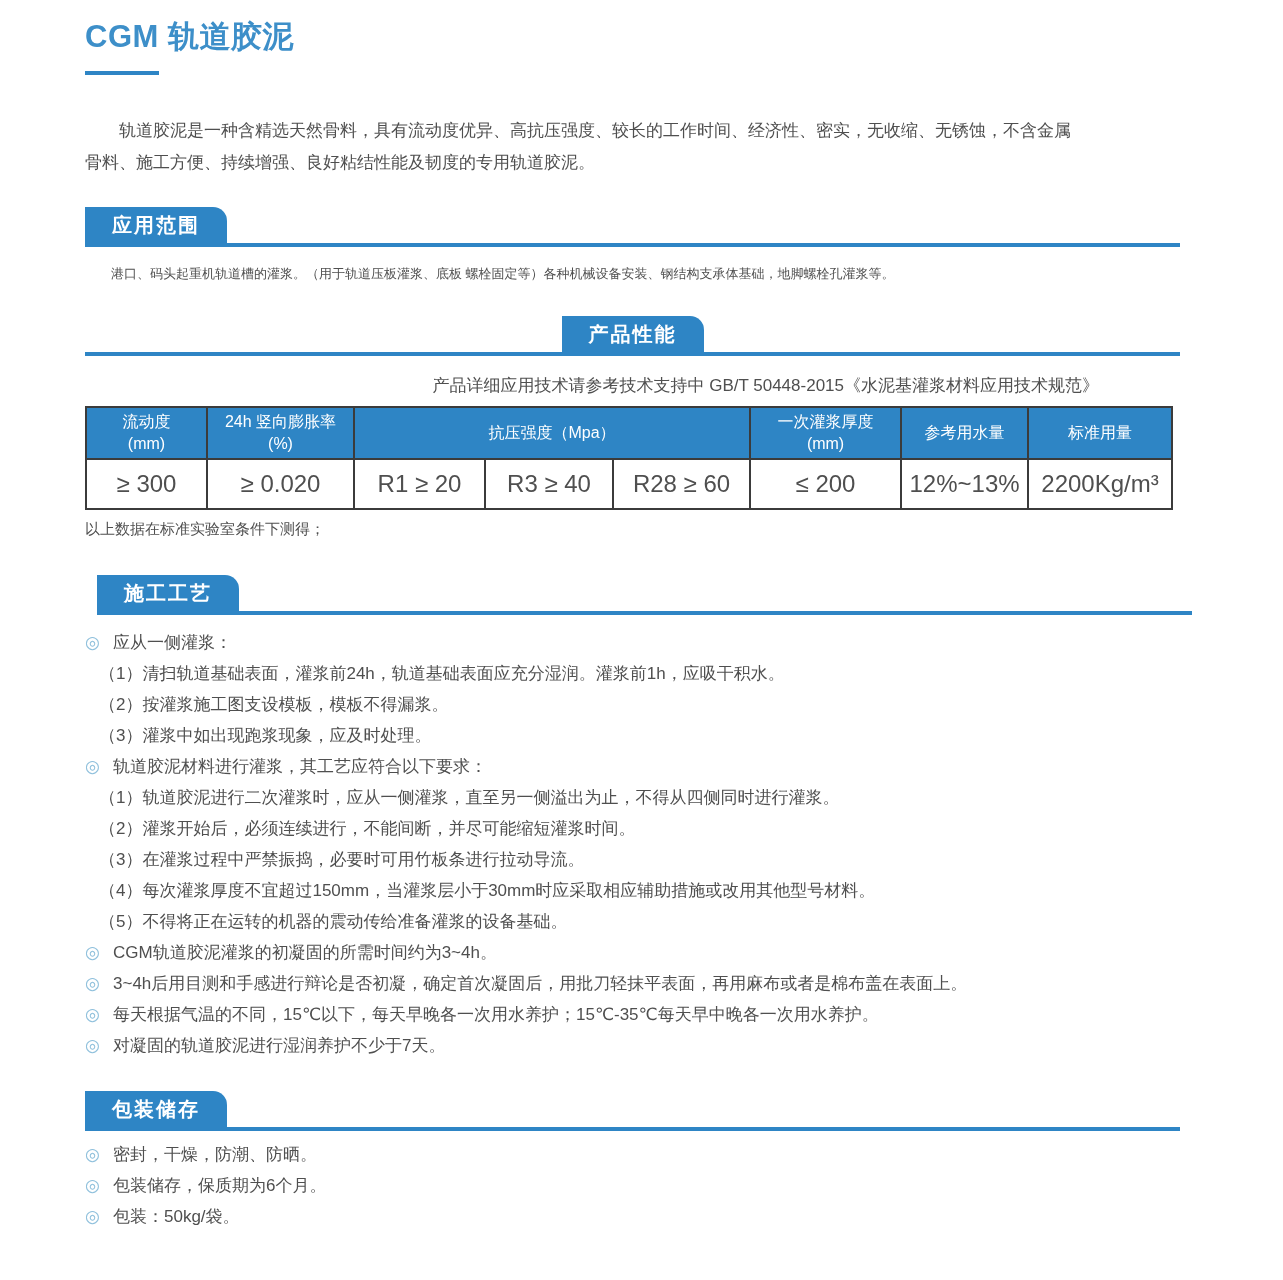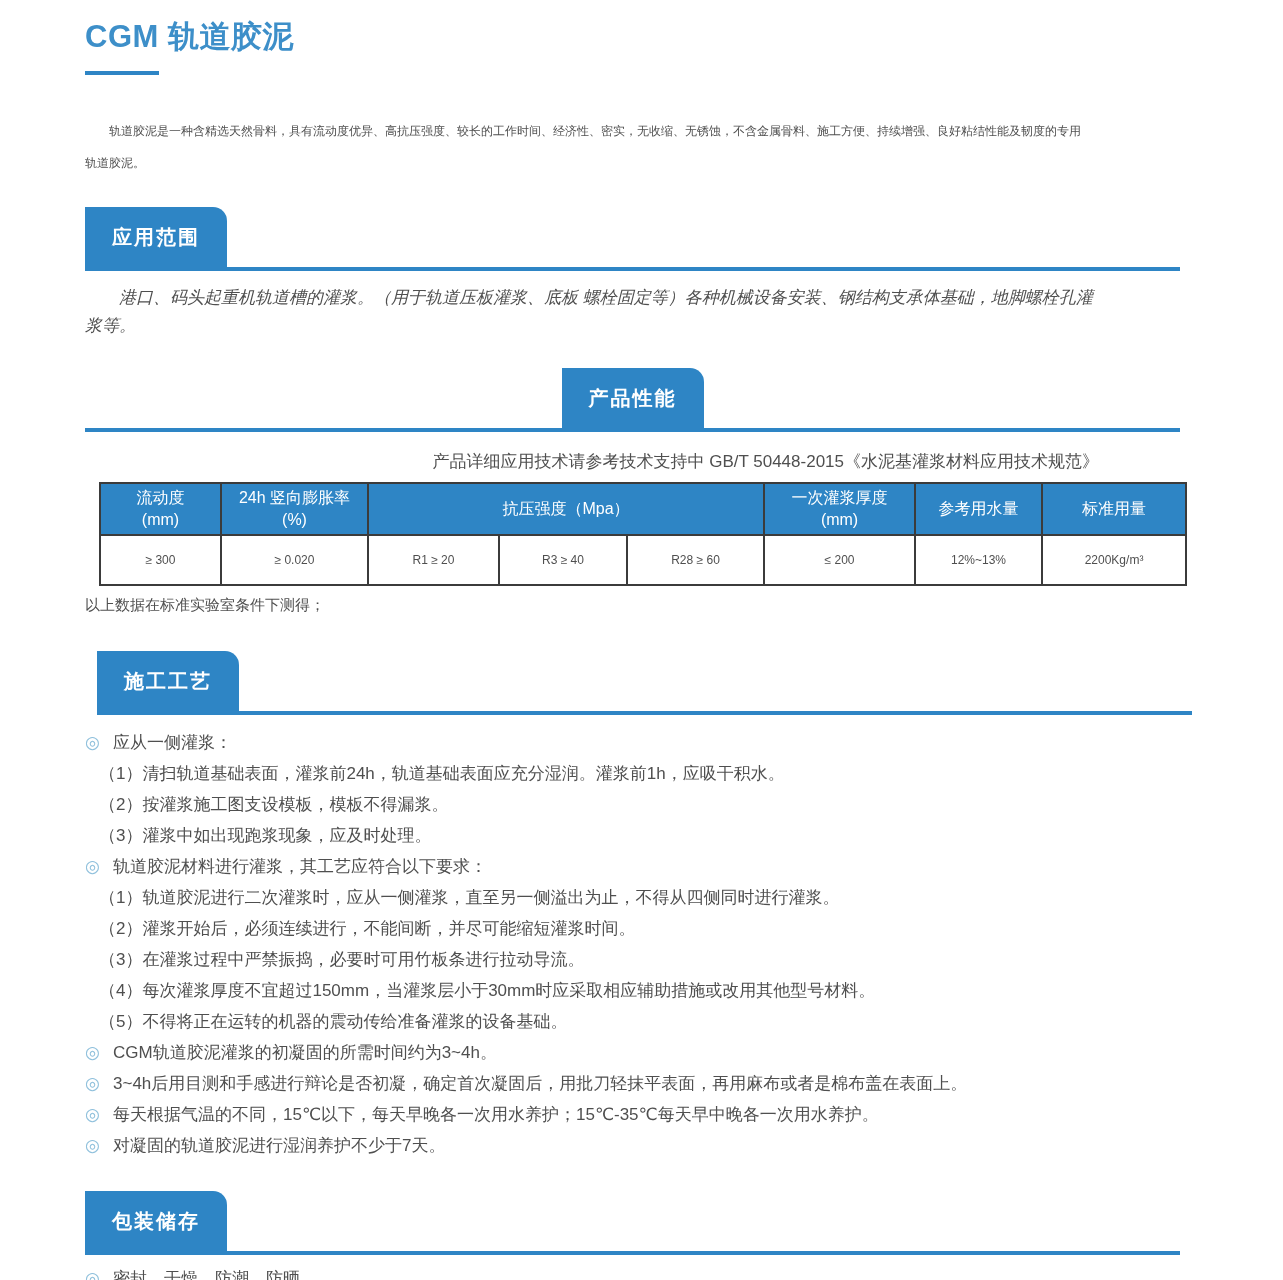--- a/index.html
+++ b/index.html
@@ -29,83 +29,81 @@
   }
   .title-underline {
     width: 74px;
     height: 4px;
     background: var(--color-accent, #2e85c5);
     margin-top: 13px;
   }
   
   .intro {
     margin: 40px 12px 0 0;
-    font-size: 12px;
+    font-size: 17px;
     line-height: 32px;
     text-indent: 2em;
     color: var(--color-text, #4f4f4f);
   }
   
   .tab-row {
     border-bottom: 4px solid var(--color-accent, #2e85c5);
     width: 1095px;
   }
   .tab {
     display: inline-block;
     background: var(--color-accent, #2e85c5);
     color: #ffffff;
     font-size: 20px;
     font-weight: bold;
     height: 36px;
     line-height: 36px;
-    padding: 12px 27px;
+    padding: 0 27px;
     border-radius: 0 14px 0 0;
     letter-spacing: 2px;
   }
   .section-application .tab-row { margin-top: 28px; }
   .section-performance .tab-row { margin-top: 28px; text-align: center; }
   .section-construction .tab-row { margin-top: 36px; margin-left: 12px; }
   .section-packaging .tab-row { margin-top: 35px; }
   .app-body {
     margin: 13px 0 0 0;
-    font-size: 17px;
+    font-size: 13px;
     line-height: 28px;
     text-indent: 2em;
-    font-style: italic;
   }
   .reference-note {
     margin: 18px 0 0 0;
     font-size: 17px;
     text-align: right;
   }
   
   .perf-table {
     margin-top: 9px;
     border-collapse: collapse;
     table-layout: fixed;
     width: 1086px;
-    margin-left: 14px;
   }
   .perf-table th, .perf-table td {
     border: 2px solid var(--color-border, #3b3b3b);
     text-align: center;
     vertical-align: middle;
     padding: 0;
   }
   .perf-table th {
     background: var(--color-accent, #2e85c5);
     color: #ffffff;
     font-size: 16px;
     font-weight: normal;
     line-height: 22px;
     white-space: pre-line;
     height: 50px;
   }
   .perf-table td {
-    font-size: 12px;
+    font-size: 24px;
     color: var(--color-text, #4f4f4f);
     height: 48px;
     background: #ffffff;
   }
   .lab-note {
     margin: 10px 0 0 0;
     font-size: 15px;
   }
   
   .item-list {

